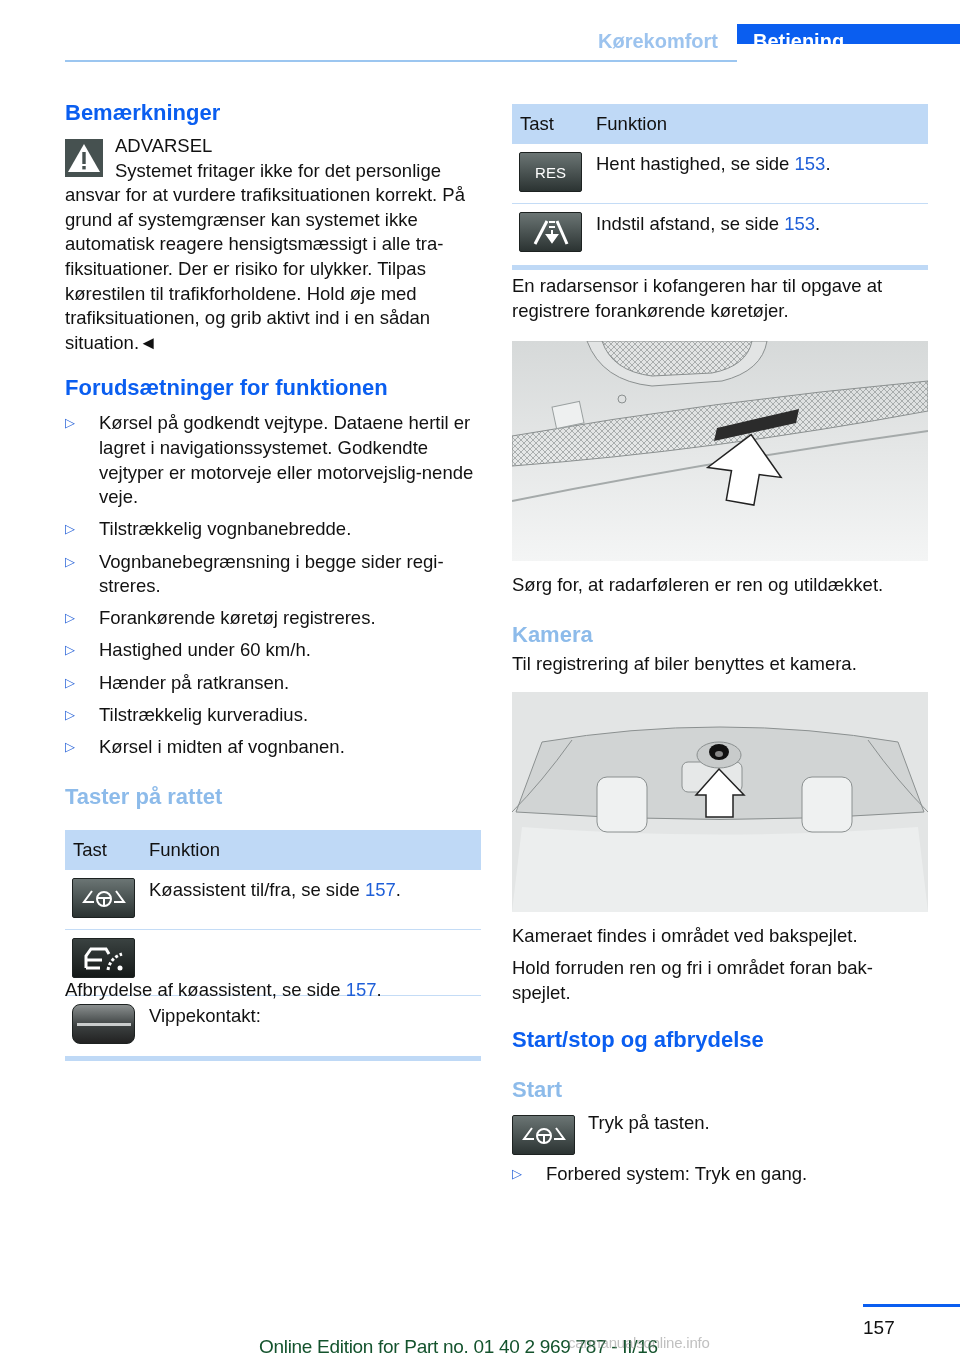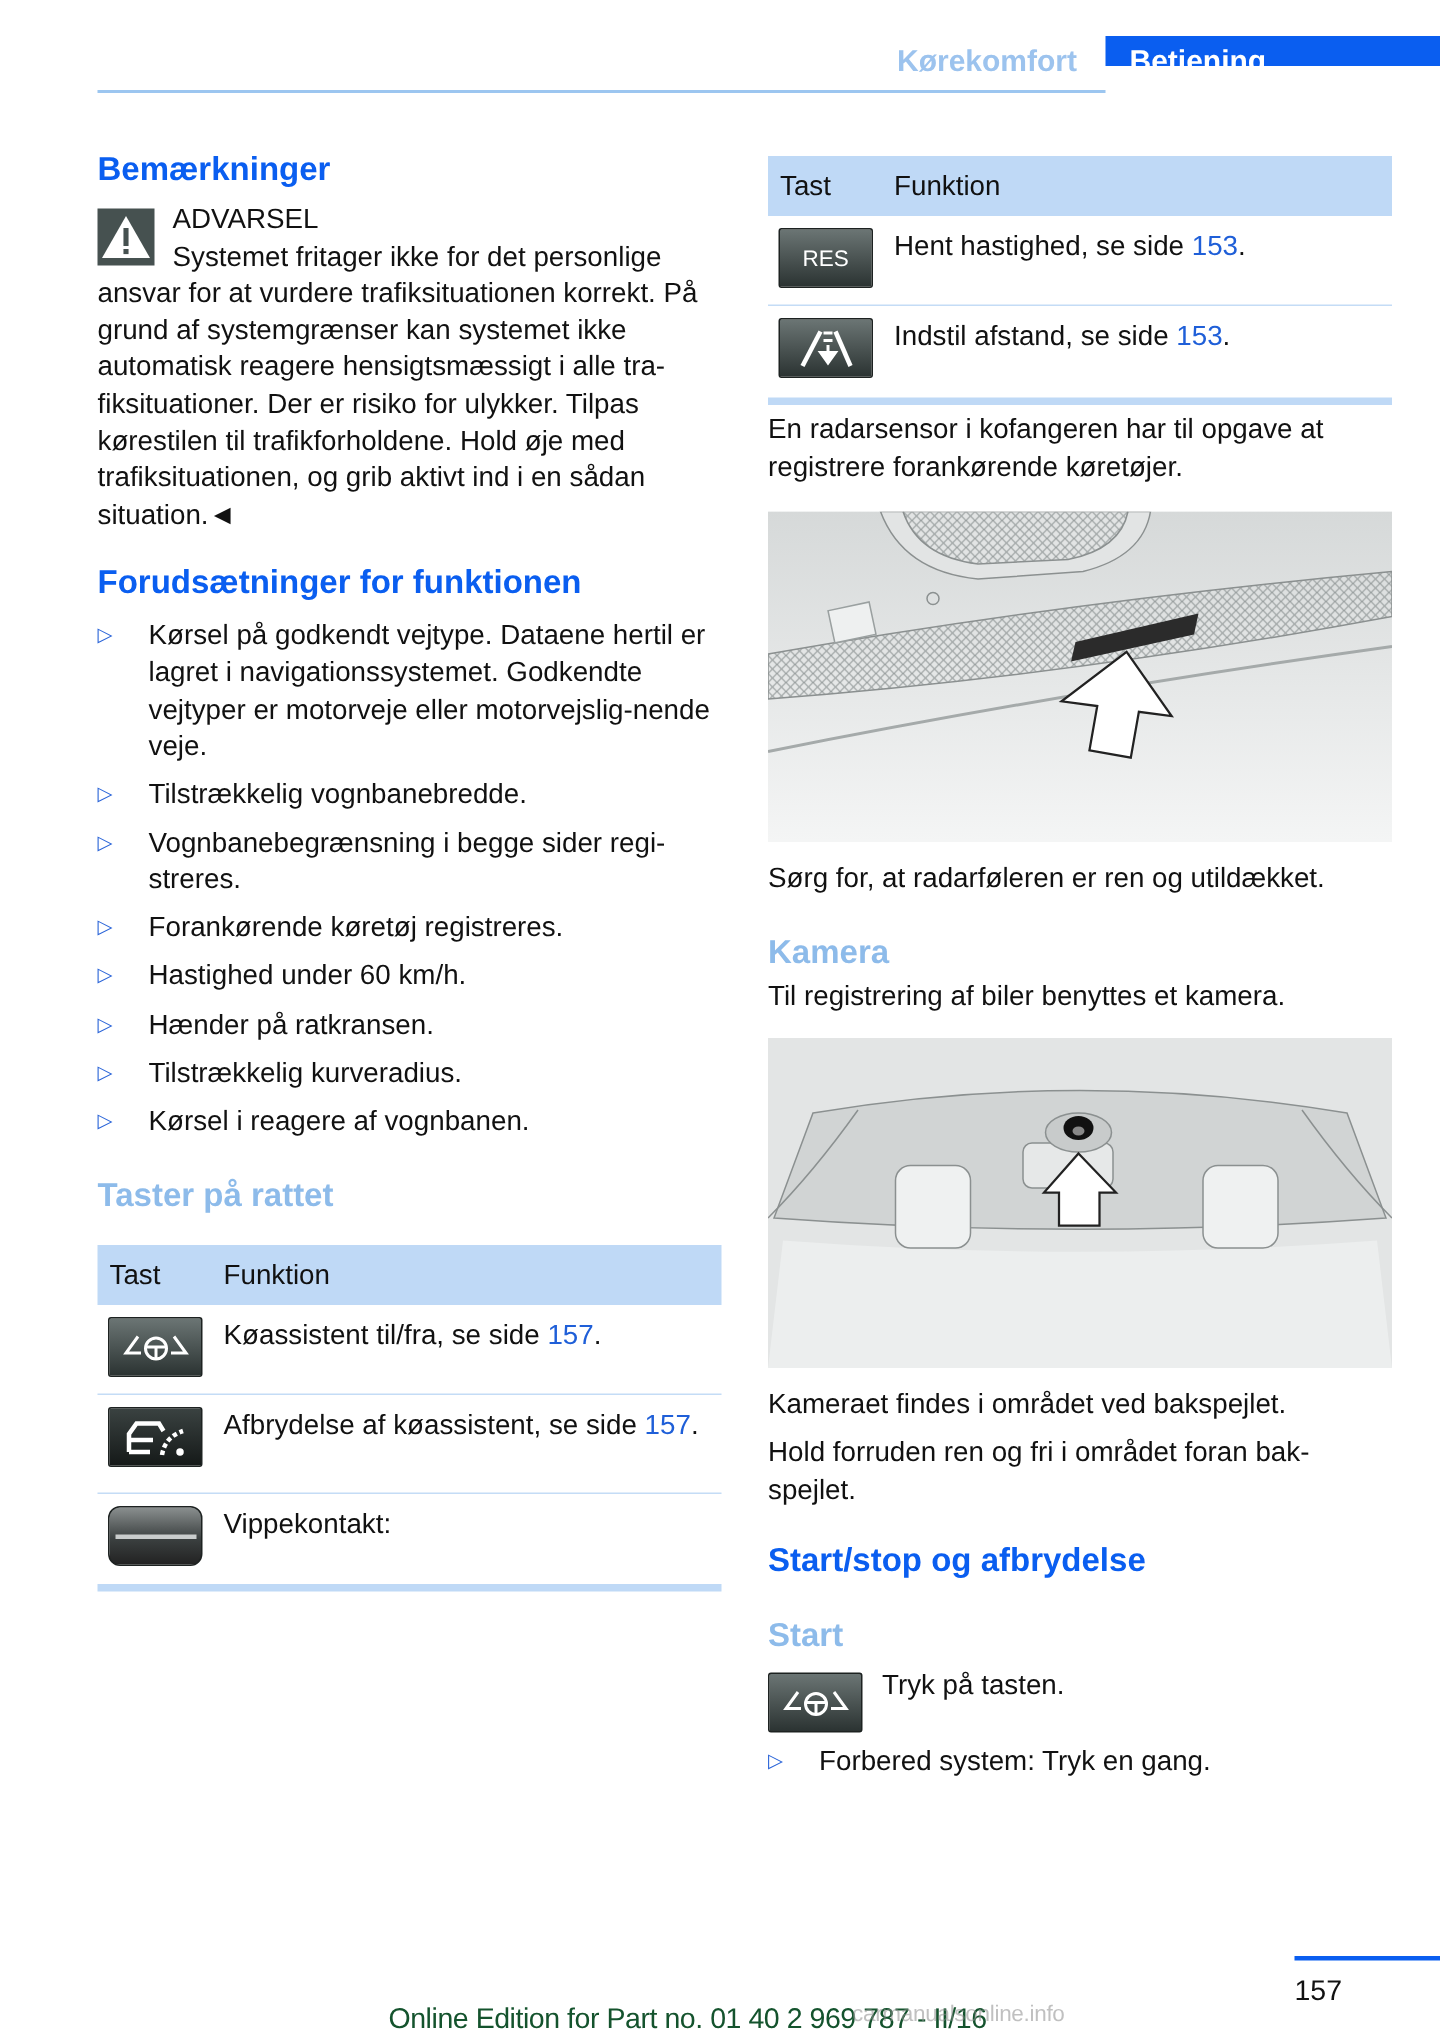--- a/index.html
+++ b/index.html
@@ -69,21 +69,21 @@
 
   <div class="h-blue" style="margin-top:20px;">Forudsætninger for funktionen</div>
   <ul class="blist">
     <li><span class="bullet">▷</span><span>Kørsel på godkendt vejtype. Dataene hertil er lagret i navigationssystemet. Godkendte vejtyper er motorveje eller motorvejslig-nende veje.</span></li>
     <li><span class="bullet">▷</span><span>Tilstrækkelig vognbanebredde.</span></li>
     <li><span class="bullet">▷</span><span>Vognbanebegrænsning i begge sider regi-streres.</span></li>
     <li><span class="bullet">▷</span><span>Forankørende køretøj registreres.</span></li>
     <li><span class="bullet">▷</span><span>Hastighed under 60 km/h.</span></li>
     <li><span class="bullet">▷</span><span>Hænder på ratkransen.</span></li>
     <li><span class="bullet">▷</span><span>Tilstrækkelig kurveradius.</span></li>
-    <li><span class="bullet">▷</span><span>Kørsel i reagere af vognbanen.</span></li>
+    <li><span class="bullet">▷</span><span>Kørsel i midten af vognbanen.</span></li>
   </ul>
 
   <div class="h-light" style="margin-top:24px;">Taster på rattet</div>
 
   <div class="tbl" style="margin-top:20px;">
     <div class="tbl-head">
       <div class="c1">Tast</div>
       <div>Funktion</div>
     </div>
     <div class="tbl-row" style="height:60px;">
@@ -92,21 +92,21 @@
         <svg width="44" height="22" viewBox="0 0 44 22">
               <path d="M10 4 L2 15 L12 15" stroke="#fff" stroke-width="2" fill="none"></path>
               <path d="M34 4 L42 15 L32 15" stroke="#fff" stroke-width="2" fill="none"></path>
               <circle cx="22" cy="12" r="7" stroke="#fff" stroke-width="2" fill="none"></circle>
               <path d="M15 11 H29 M22 12 V19" stroke="#fff" stroke-width="2"></path>
             </svg>
       </div>
         </div>
       <div class="c2"><span>Køassistent til/fra, se side </span><span class="link">157</span><span>.</span></div>
     </div>
-    <div class="tbl-row" style="height:66px;">
+    <div class="tbl-row" style="height:66px;flex-direction:column;">
       <div class="c1">
           <div class="key dark">
         <svg width="44" height="28" viewBox="0 0 44 28">
               <path d="M4 24 V12 L9 5 H24 L27 10 M4 16 H20 M4 24 H18" stroke="#fff" stroke-width="3" fill="none"></path>
               <path d="M26 26 Q28 14 40 10" stroke="#fff" stroke-width="3" stroke-dasharray="3 2" fill="none"></path>
               <circle cx="38" cy="24" r="2.5" fill="#fff"></circle>
             </svg>
       </div>
         </div>
       <div class="c2"><span>Afbrydelse af køassistent, se side </span><span class="link">157</span><span>.</span></div>

